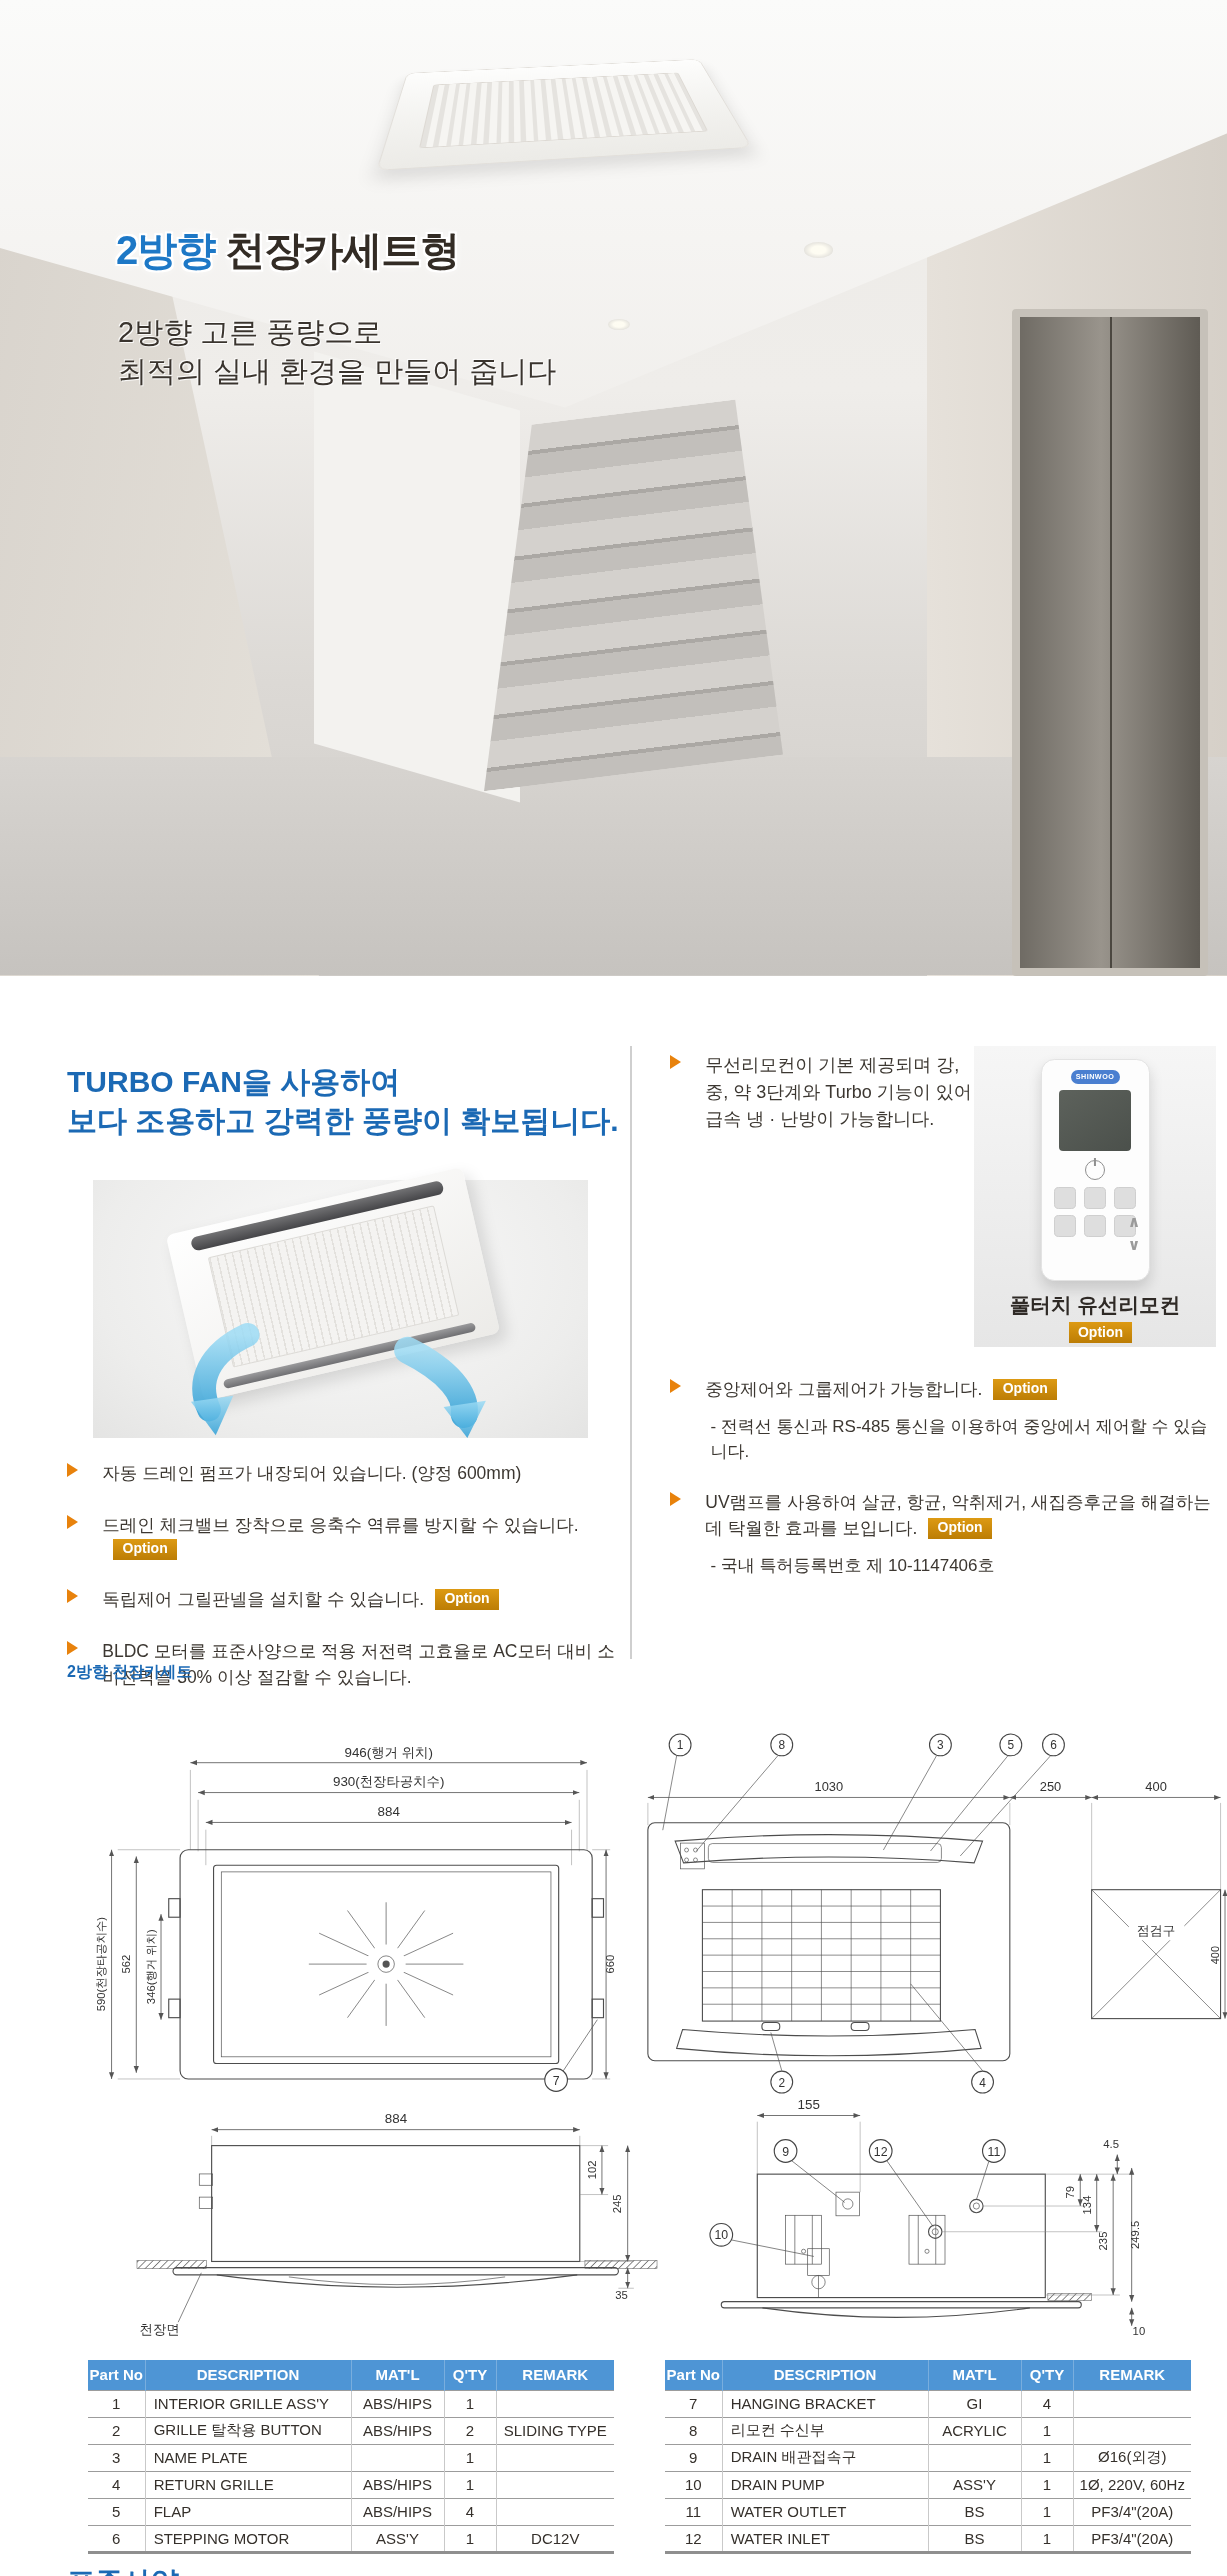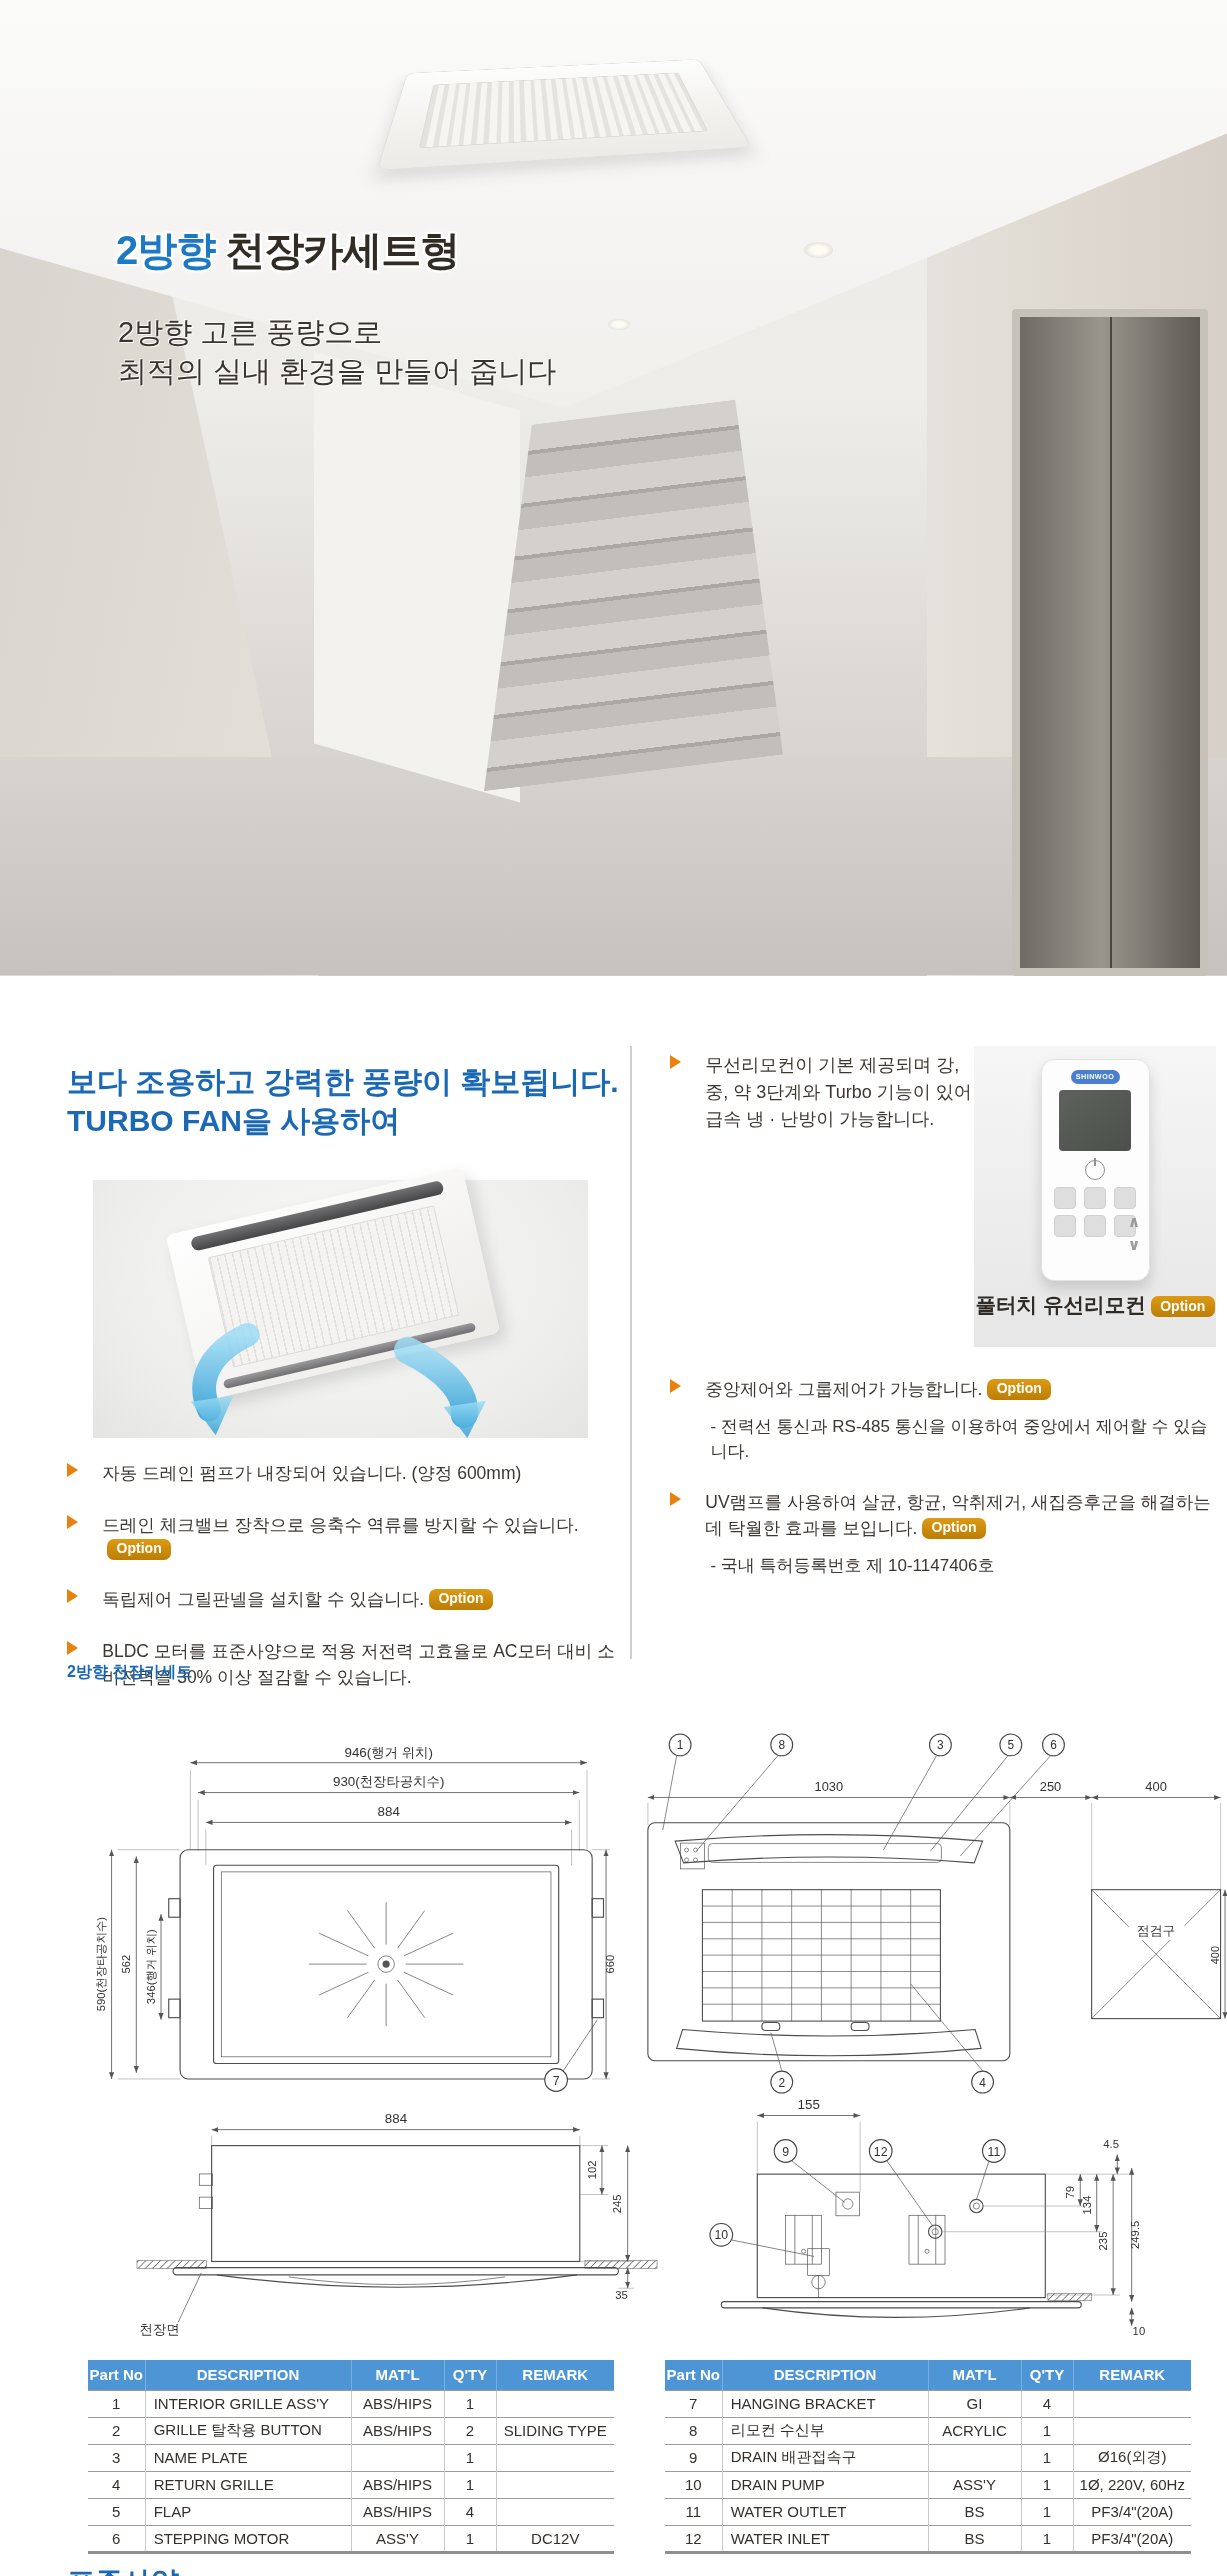--- a/index.html
+++ b/index.html
@@ -62,21 +62,21 @@
                             repeating-linear-gradient(0deg,rgba(210,208,204,.7) 0 1px,transparent 1px 12.4px); }
   .arrows { position:absolute; left:0; top:0; width:100%; height:100%; }
   .feats { display:flex; flex-direction:column; }
   .left-feats { position:absolute; left:67px; top:435px; width:556px; gap:26px; }
   .feat { display:flex; align-items:flex-start;gap:15px; }
   .tri { width:0; height:0; border-left:11.3px solid #e8820c; border-top:7.7px solid transparent;
          border-bottom:7.7px solid transparent; margin:3.1px 9.3px 0 0; flex:0 0 auto; }
   .fbody { flex:1; }
   .ftext { font-size:17.5px; line-height:1.5; color:#3c3731; }
   .fsub { font-size:17px; line-height:1.45; color:#3c3731; margin-top:10.3px; padding-left:5.2px; }
-  .opt { display:inline-block; margin-left:5px; padding:1.5px 9.3px 3.6px; border-radius:7px;
+  .opt { display:inline-block; margin-left:11px; padding:1.5px 9.3px 3.6px; border-radius:0;
          background:linear-gradient(#dd9a13,#bc7d05); color:#fff; font-size:14px; font-weight:700; vertical-align:1.5px;text-align:right; }
   .right-col { position:absolute; left:670px; top:20.6px; width:546px; }
   .rrow { display:flex; align-items:flex-start; }
   .rintro { flex:1; padding-top:6.2px; }
   .rintro .ftext { font-size:18px; }
   .remote-panel { width:242px; height:301px; flex:0 0 auto;
                   background:linear-gradient(180deg,#f6f6f6,#e6e6e6); padding-top:13.4px; }
   .remote-body { width:109px; height:222px; margin:0 auto; background:#fdfdfd; border:0.5px solid #e3e3e3;
                  border-radius:13.4px; box-shadow:0 7.2px 13.4px rgba(0,0,0,.14); position:relative; }
   .r-brand { width:49px; height:14px; line-height:14px; border-radius:7.2px; background:#4a7fd0; color:#fff;
@@ -152,22 +152,22 @@
   <div class="lamp" style="left:608px; top:319px; width:21.6px; height:11.3px;"></div>
   <div class="hero-title"><span class="hl">2방향</span><span class="rest"> 천장카세트형</span></div>
   <div class="hero-sub">
     <div>2방향 고른 풍량으로</div>
     <div>최적의 실내 환경을 만들어 줍니다</div>
   </div>
 </div>
 
 <div class="sec2">
   <div class="turbo-head">
+    <div>TURBO FAN을 사용하여</div>
     <div>보다 조용하고 강력한 풍량이 확보됩니다.</div>
-    <div>TURBO FAN을 사용하여</div>
   </div>
   <div class="col-divider"></div>
 
   <div class="prod-box">
     <div class="punit">
       <div class="slot"></div>
       <div class="mesh"></div>
       <div class="slot b"></div>
     </div>
     <svg class="arrows" viewBox="0 0 960 500">

